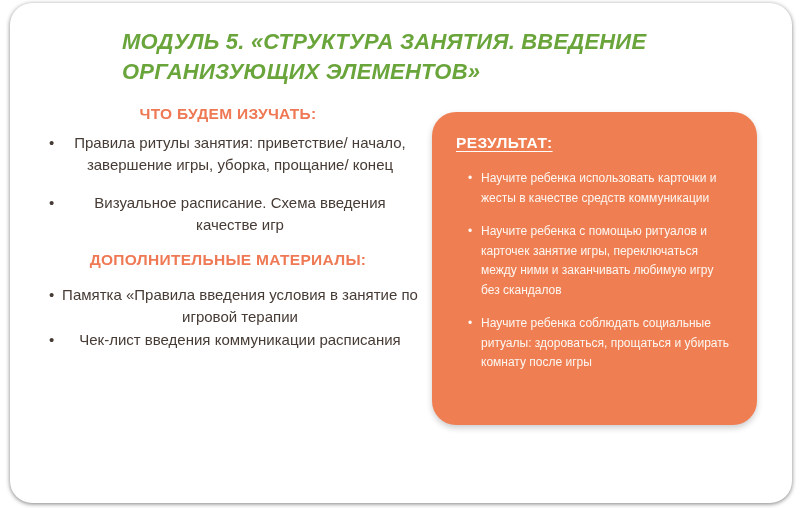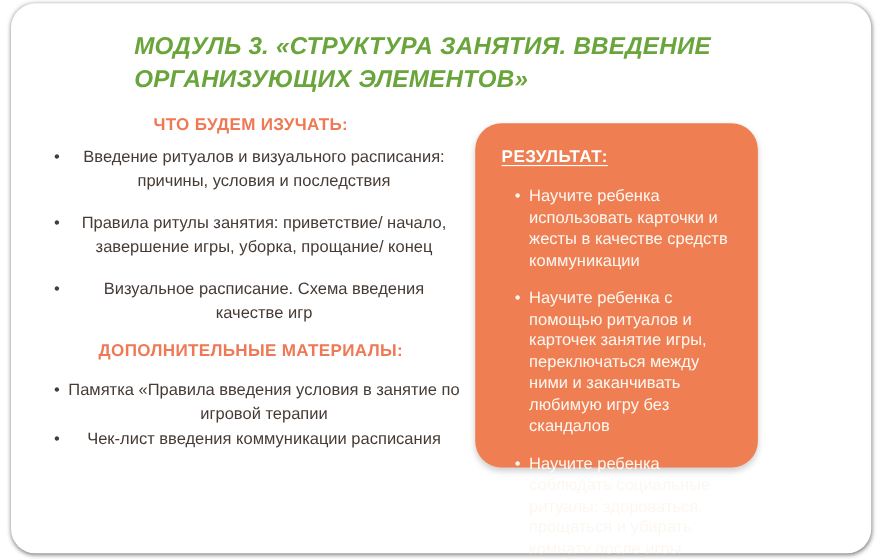--- a/index.html
+++ b/index.html
@@ -75,56 +75,55 @@
     top: 0;
   }
   ul.study-list li { margin-bottom: 17px; }
   ul.study-list li:last-child { margin-bottom: 0; }
   .materials-heading { margin-top: 16px; margin-bottom: 15px; }
   ul.materials-list li { margin-bottom: 2px; }
   .result-box {
     position: absolute;
     left: 422px;
     top: 109px;
-    width: 257px;
+    width: 325px;
     height: 313px;
     background: var(--orange-box);
     border-radius: 24px;
     padding: 22px 24px 20px 24px;
     box-shadow: 0 3px 6px rgba(0, 0, 0, 0.2);
   }
   .result-heading {
     margin: 0 0 17px 0;
     color: #ffffff;
     font-size: 15.5px;
     font-weight: bold;
     letter-spacing: 0.4px;
     text-decoration: underline;
     text-underline-offset: 3px;
   }
   ul.result-list {
     color: #fdf7f2;
-    font-size: 15px;
+    font-size: 12px;
     line-height: 19.5px;
   }
   ul.result-list li { margin-bottom: 14px; padding-left: 25px; }
   ul.result-list li:last-child { margin-bottom: 0; }
   ul.result-list li::before { left: 12px; }
 </style>
 </head>
 <body>
 
 <div class="card">
 
-  <h1 class="slide-title">МОДУЛЬ 3. «СТРУКТУРА ЗАНЯТИЯ. ВВЕДЕНИЕ ОРГАНИЗУЮЩИХ ЭЛЕМЕНТОВ»</h1>
+  <h1 class="slide-title">МОДУЛЬ 5. «СТРУКТУРА ЗАНЯТИЯ. ВВЕДЕНИЕ ОРГАНИЗУЮЩИХ ЭЛЕМЕНТОВ»</h1>
 
   <div class="left-col">
     <h2 class="section-heading">ЧТО БУДЕМ ИЗУЧАТЬ:</h2>
     <ul class="bullets study-list">
-        <li>Введение ритуалов и визуального расписания: причины, условия и последствия</li>
         <li>Правила ритулы занятия: приветствие/ начало, завершение игры, уборка, прощание/ конец</li>
         <li>Визуальное расписание. Схема введения качестве игр</li>
       </ul>
 
     <h2 class="section-heading materials-heading">ДОПОЛНИТЕЛЬНЫЕ МАТЕРИАЛЫ:</h2>
     <ul class="bullets materials-list">
         <li>Памятка «Правила введения условия в занятие по игровой терапии</li>
         <li>Чек-лист введения коммуникации расписания</li>
       </ul>
   </div>

